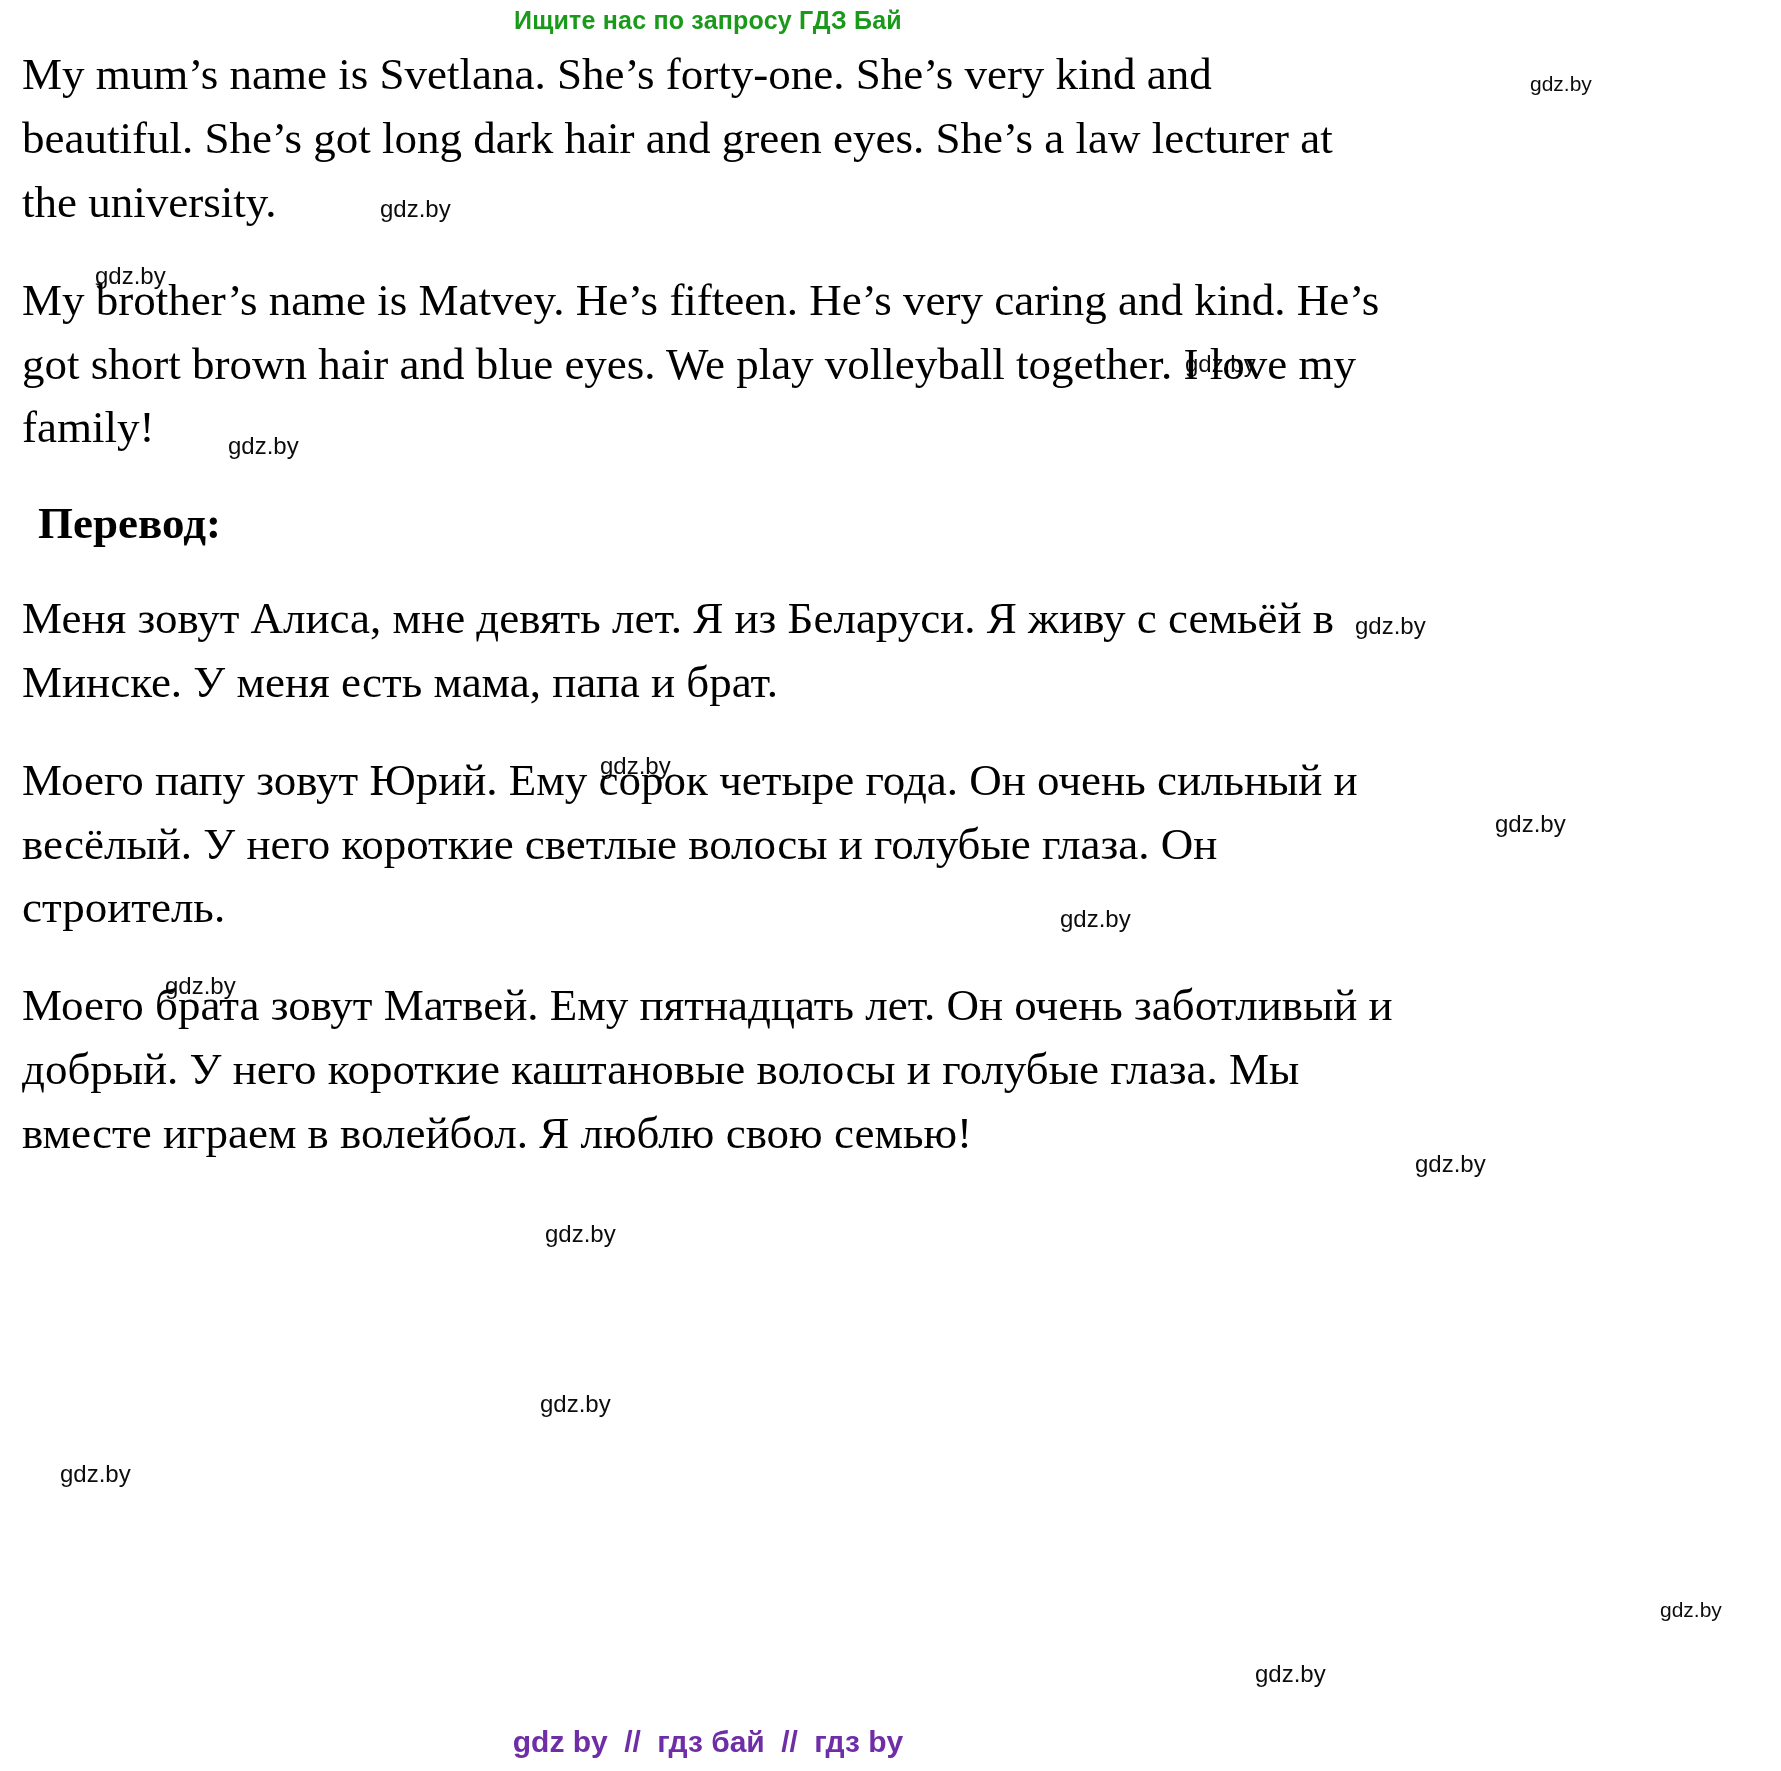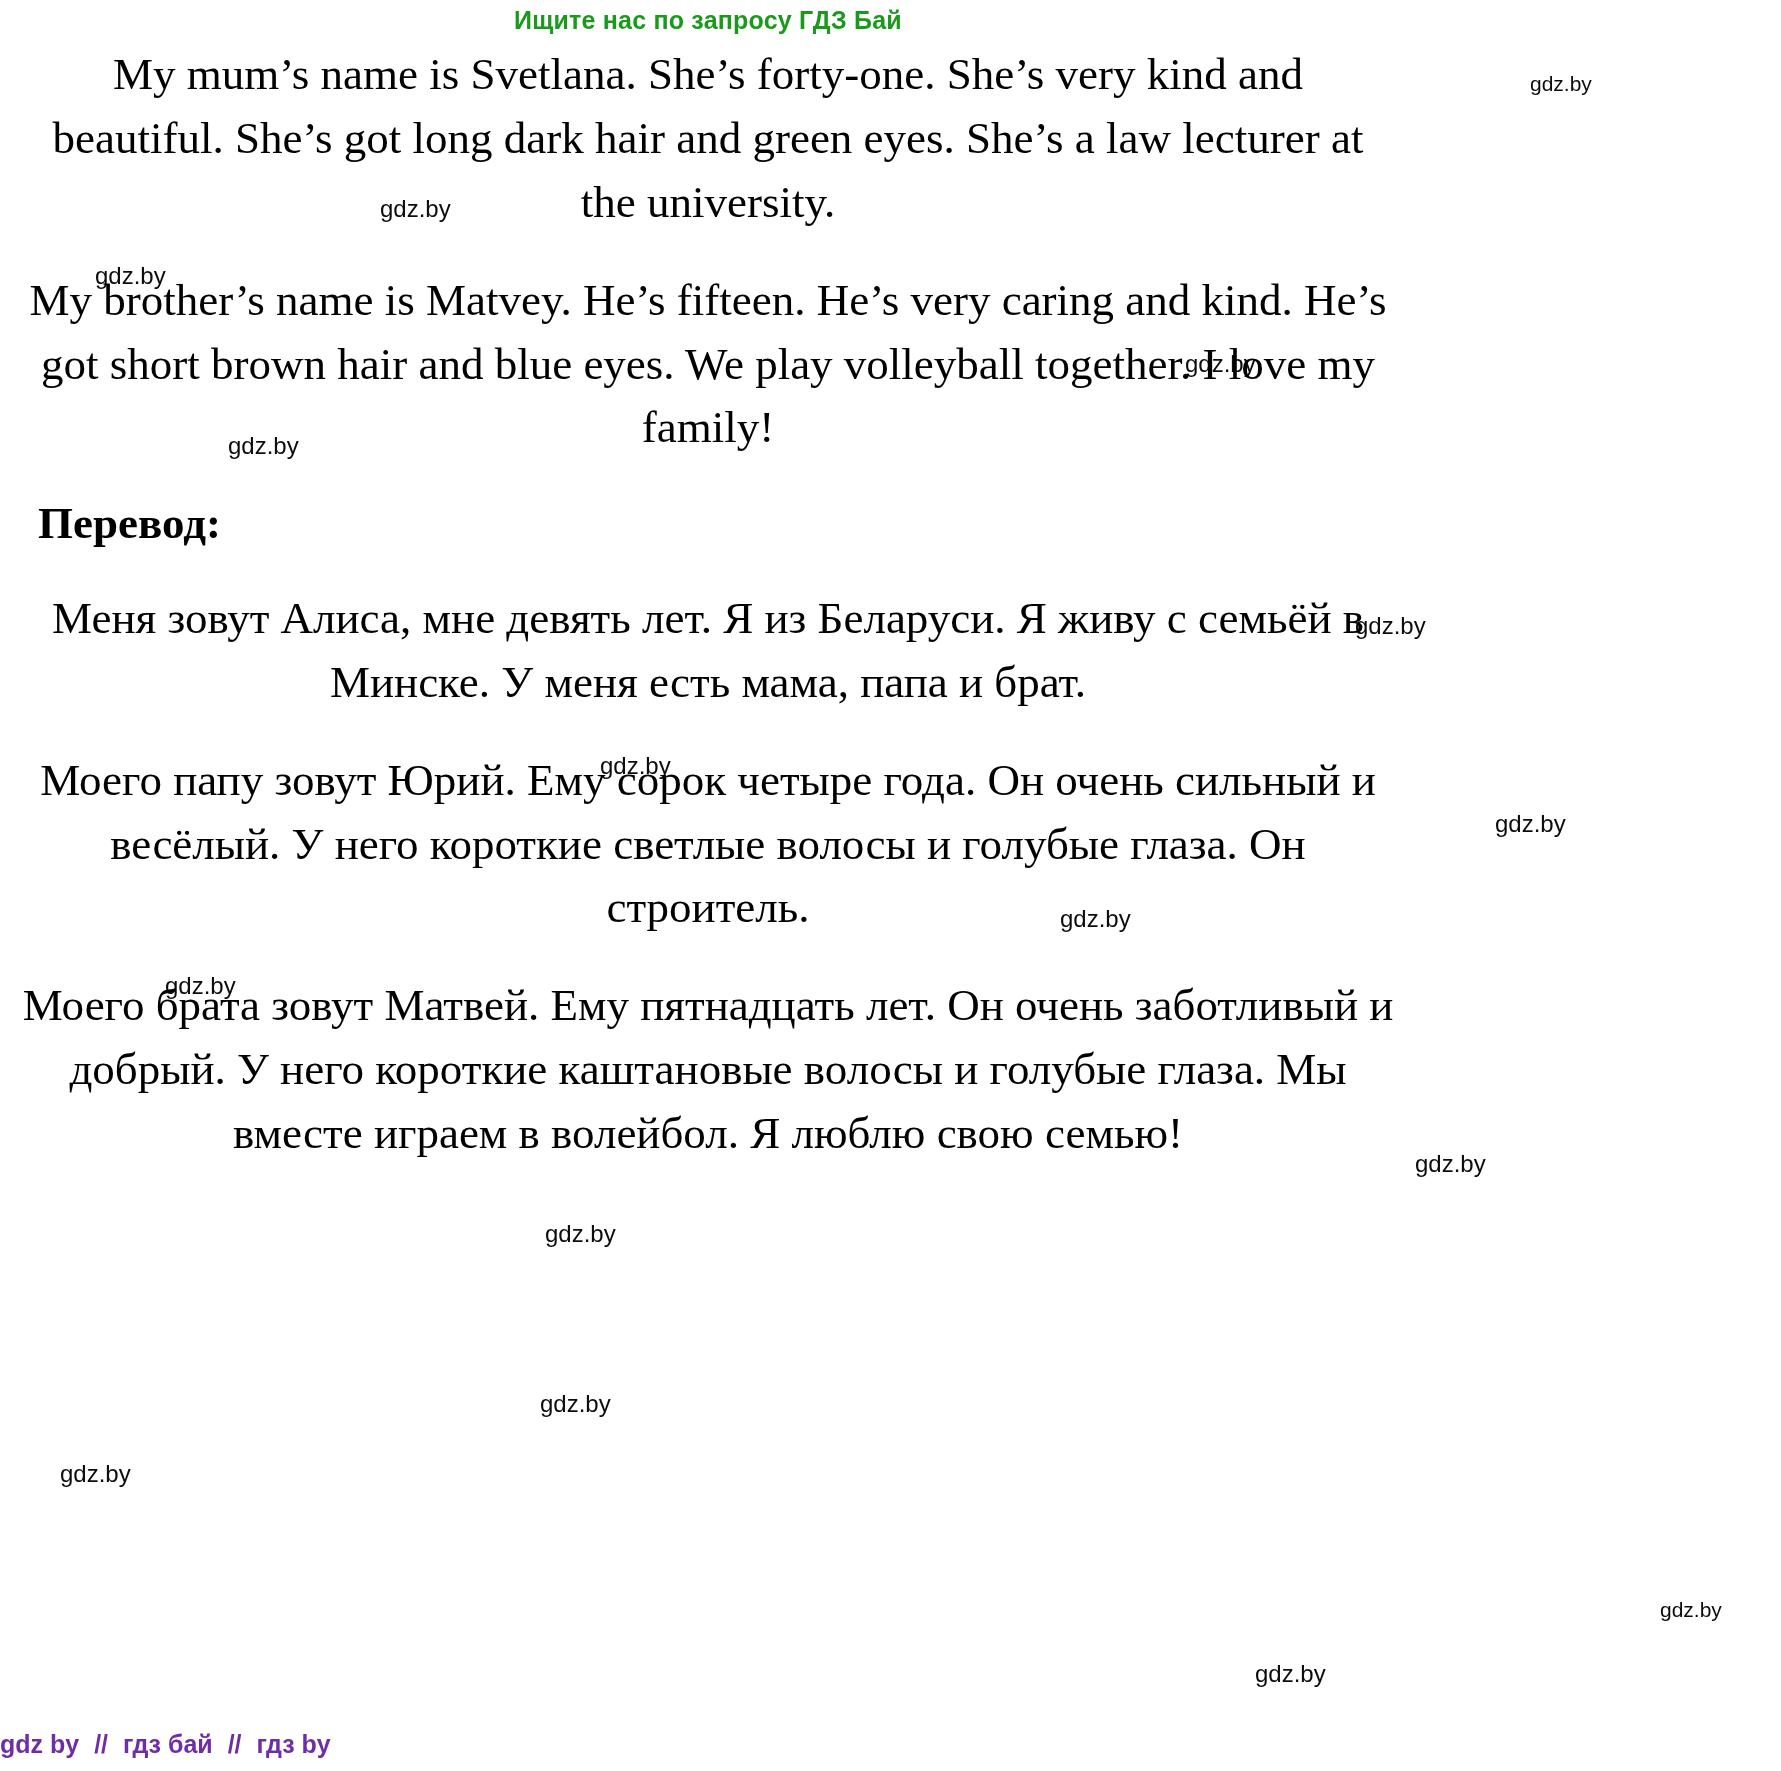--- a/index.html
+++ b/index.html
@@ -29,21 +29,21 @@
     font-size: 25px;
     font-weight: bold;
     padding-top: 6px;
     padding-bottom: 6px;
     letter-spacing: 0.2px;
   }
   .para {
     font-size: 45px;
     line-height: 1.42;
     margin: 0 0 34px 0;
-    text-align: center;
+    text-align: left;
   }
   .para.tight {
   }
   .heading {
     font-size: 45px;
     font-weight: bold;
     margin: 26px 0 34px 16px;
     line-height: 1.3;
   }
   
@@ -55,23 +55,23 @@
     white-space: nowrap;
     pointer-events: none;
     opacity: 0.95;
   }
   .wm.small { font-size: 21px; }
   .footer {
     position: absolute;
     left: 0;
     right: 0;
     bottom: 12px;
-    text-align: left;
+    text-align: center;
     font-family: "Liberation Sans", sans-serif;
-    font-size: 25px;
+    font-size: 30px;
     color: #6f2da8;
     font-weight: bold;
   }
   .footer .sep {
     color: #6f2da8;
     padding: 0 8px;
     font-weight: bold;
   }
   .content {
     padding-top: 2px;

